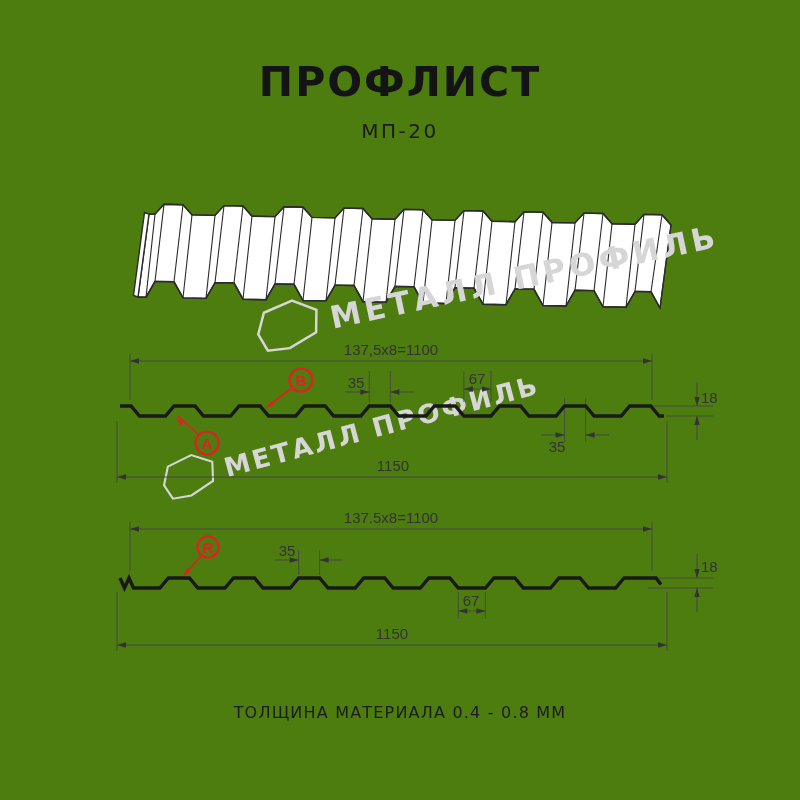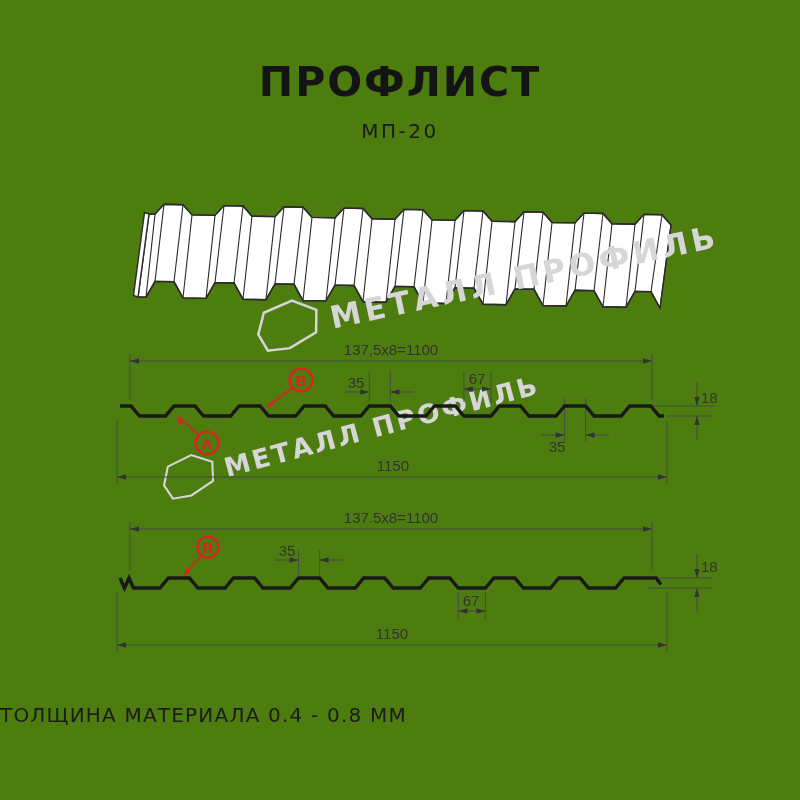--- a/index.html
+++ b/index.html
@@ -2,22 +2,22 @@
 <html><head>
 <meta charset="utf-8">
 <style>
   html,body{margin:0;padding:0;background:#fff;}
   .page{position:relative;width:800px;height:800px;background:#4d7c0f;overflow:hidden;
         font-family:"DejaVu Sans","Liberation Sans",sans-serif;}
   .title{position:absolute;top:58px;left:0;width:100%;text-align:center;
          font-size:41px;font-weight:bold;letter-spacing:2px;color:#141414;}
   .subtitle{position:absolute;top:119px;left:0;width:100%;text-align:center;
             font-size:20px;font-weight:normal;letter-spacing:2.5px;color:#1a1a1a;}
-  .footer{position:absolute;top:703px;left:0;width:100%;text-align:left;
-          font-size:20px;font-weight:normal;letter-spacing:1.2px;color:#1c1c1c;}
+  .footer{position:absolute;top:703px;left:0;width:100%;text-align:center;
+          font-size:16px;font-weight:normal;letter-spacing:1.2px;color:#1c1c1c;}
   svg{position:absolute;top:0;left:0;}
   text.dim{font-family:"Liberation Sans","DejaVu Sans",sans-serif;font-size:15px;fill:#333;}
   text.callout{font-family:"Liberation Sans","DejaVu Sans",sans-serif;font-size:15px;font-weight:bold;}
   text.wm{font-family:"DejaVu Sans","Liberation Sans",sans-serif;font-weight:bold;}
 </style>
 </head>
 <body>
 
 <div class="page">
 

